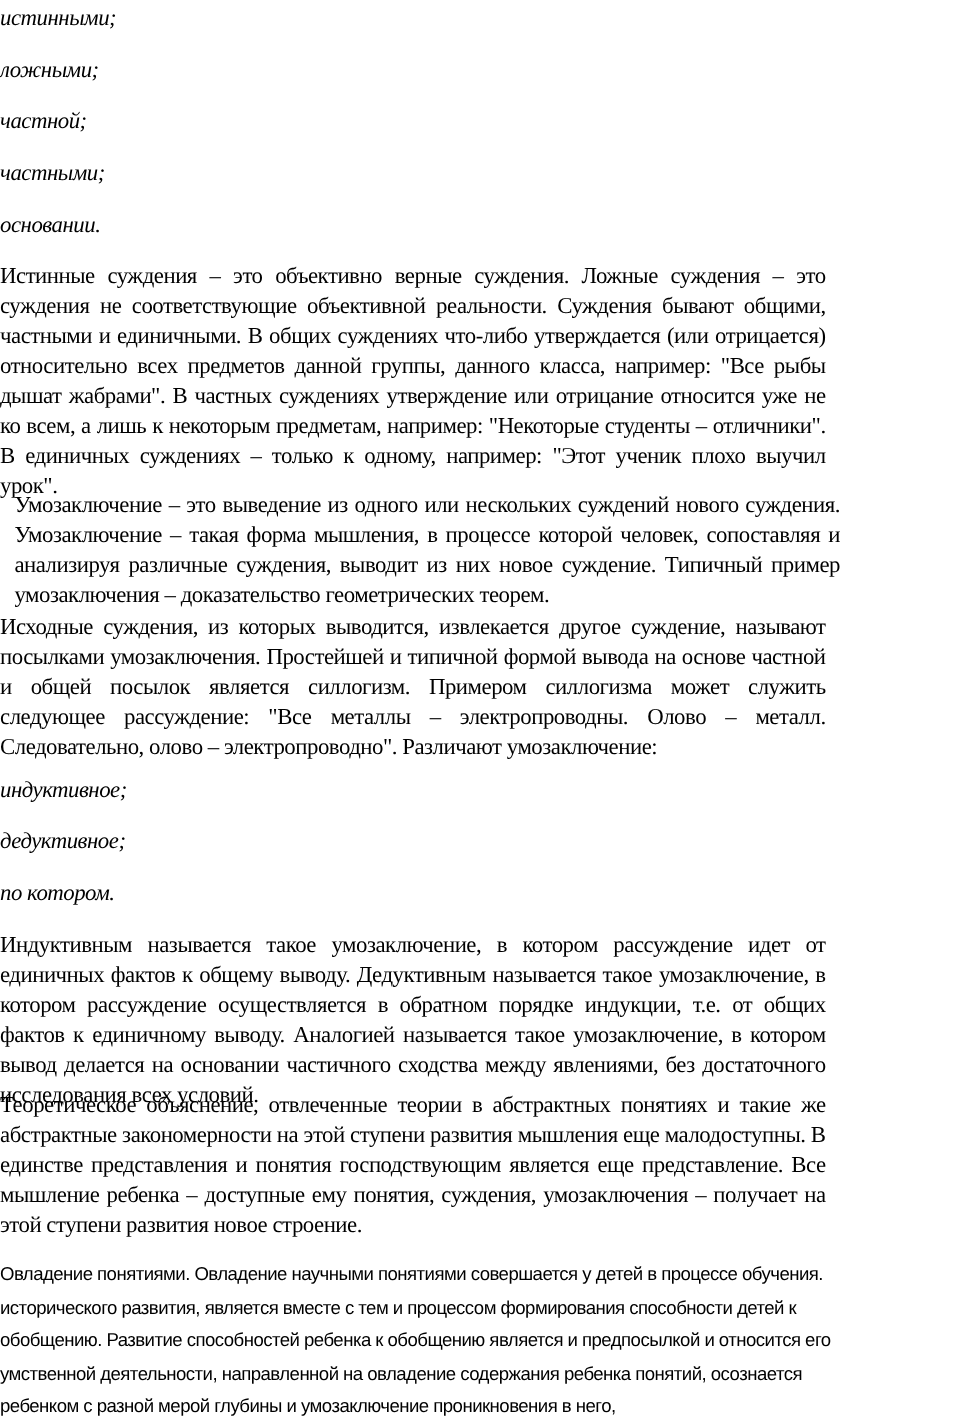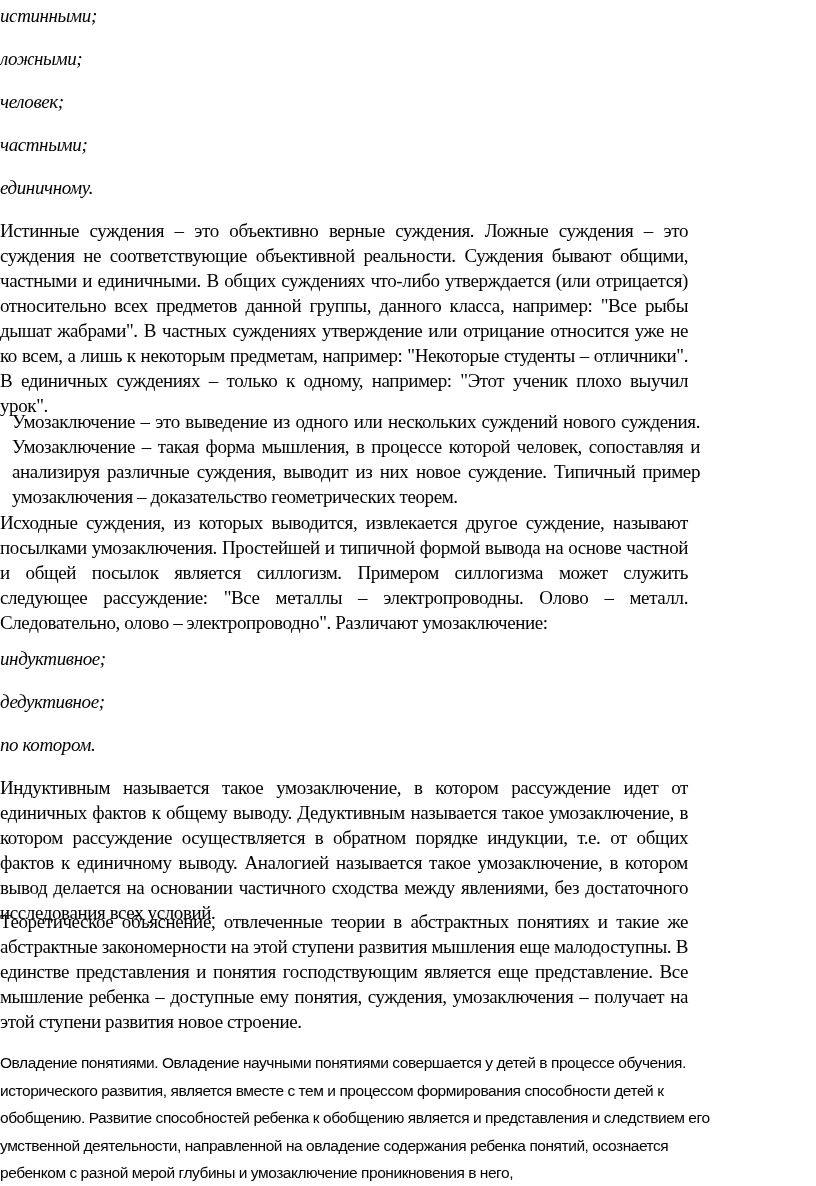--- a/index.html
+++ b/index.html
@@ -11,23 +11,23 @@
   .sans { font-family: "Liberation Sans", "DejaVu Sans", sans-serif; font-size: 15.5px; line-height: 27.5px; letter-spacing: -0.45px; position: absolute; left: 0; width: 816px; margin-top: 33px; }
 </style>
 </head>
 <body>
 
 <div class="page">
 
   <div class="serif">
     <div class="li" style="top:3px">истинными;</div>
     <div class="li" style="top:46px">ложными;</div>
-    <div class="li" style="top:89px">человек;</div>
+    <div class="li" style="top:89px">частной;</div>
     <div class="li" style="top:132px">частными;</div>
-    <div class="li" style="top:175px">единичному.</div>
+    <div class="li" style="top:175px">основании.</div>
   </div>
 
   <p class="serif para" style="top:218px; margin:0;">Истинные суждения – это объективно верные суждения. Ложные суждения – это суждения не соответствующие объективной реальности. Суждения бывают общими, частными и единичными. В общих суждениях что-либо утверждается (или отрицается) относительно всех предметов данной группы, данного класса, например: "Все рыбы дышат жабрами". В частных суждениях утверждение или отрицание относится уже не ко всем, а лишь к некоторым предметам, например: "Некоторые студенты – отличники". В единичных суждениях – только к одному, например: "Этот ученик плохо выучил урок".</p>
 
   <p class="serif para" style="top:397px; margin:12px;">Умозаключение – это выведение из одного или нескольких суждений нового суждения. Умозаключение – такая форма мышления, в процессе которой человек, сопоставляя и анализируя различные суждения, выводит из них новое суждение. Типичный пример умозаключения – доказательство геометрических теорем.</p>
 
   <p class="serif para" style="top:510px; margin:0;">Исходные суждения, из которых выводится, извлекается другое суждение, называют посылками умозаключения. Простейшей и типичной формой вывода на основе частной и общей посылок является силлогизм. Примером силлогизма может служить следующее рассуждение: "Все металлы – электропроводны. Олово – металл. Следовательно, олово – электропроводно". Различают умозаключение:</p>
 
   <div class="serif">
     <div class="li" style="top:646px">индуктивное;</div>
@@ -35,18 +35,18 @@
     <div class="li" style="top:732px">по котором.</div>
   </div>
 
   <p class="serif para" style="top:775px; margin:0;">Индуктивным называется такое умозаключение, в котором рассуждение идет от единичных фактов к общему выводу. Дедуктивным называется такое умозаключение, в котором рассуждение осуществляется в обратном порядке индукции, т.е. от общих фактов к единичному выводу. Аналогией называется такое умозаключение, в котором вывод делается на основании частичного сходства между явлениями, без достаточного исследования всех условий.</p>
 
   <p class="serif para" style="top:909px; margin:0;">Теоретическое объяснение, отвлеченные теории в абстрактных понятиях и такие же абстрактные закономерности на этой ступени развития мышления еще малодоступны. В единстве представления и понятия господствующим является еще представление. Все мышление ребенка – доступные ему понятия, суждения, умозаключения – получает на этой ступени развития новое строение.</p>
 
   <div class="sans" style="top:1016px">
     <div>Овладение понятиями. Овладение научными понятиями совершается у детей в процессе обучения.</div>
     <div>исторического развития, является вместе с тем и процессом формирования способности детей к</div>
-    <div>обобщению. Развитие способностей ребенка к обобщению является и представления и следствием его</div>
+    <div>обобщению. Развитие способностей ребенка к обобщению является и предпосылкой и относится его</div>
     <div>умственной деятельности, направленной на овладение содержания ребенка понятий, осознается</div>
     <div>ребенком с разной мерой глубины и умозаключение проникновения в него,</div>
   </div>
 
 </div>
 
 </body></html>

